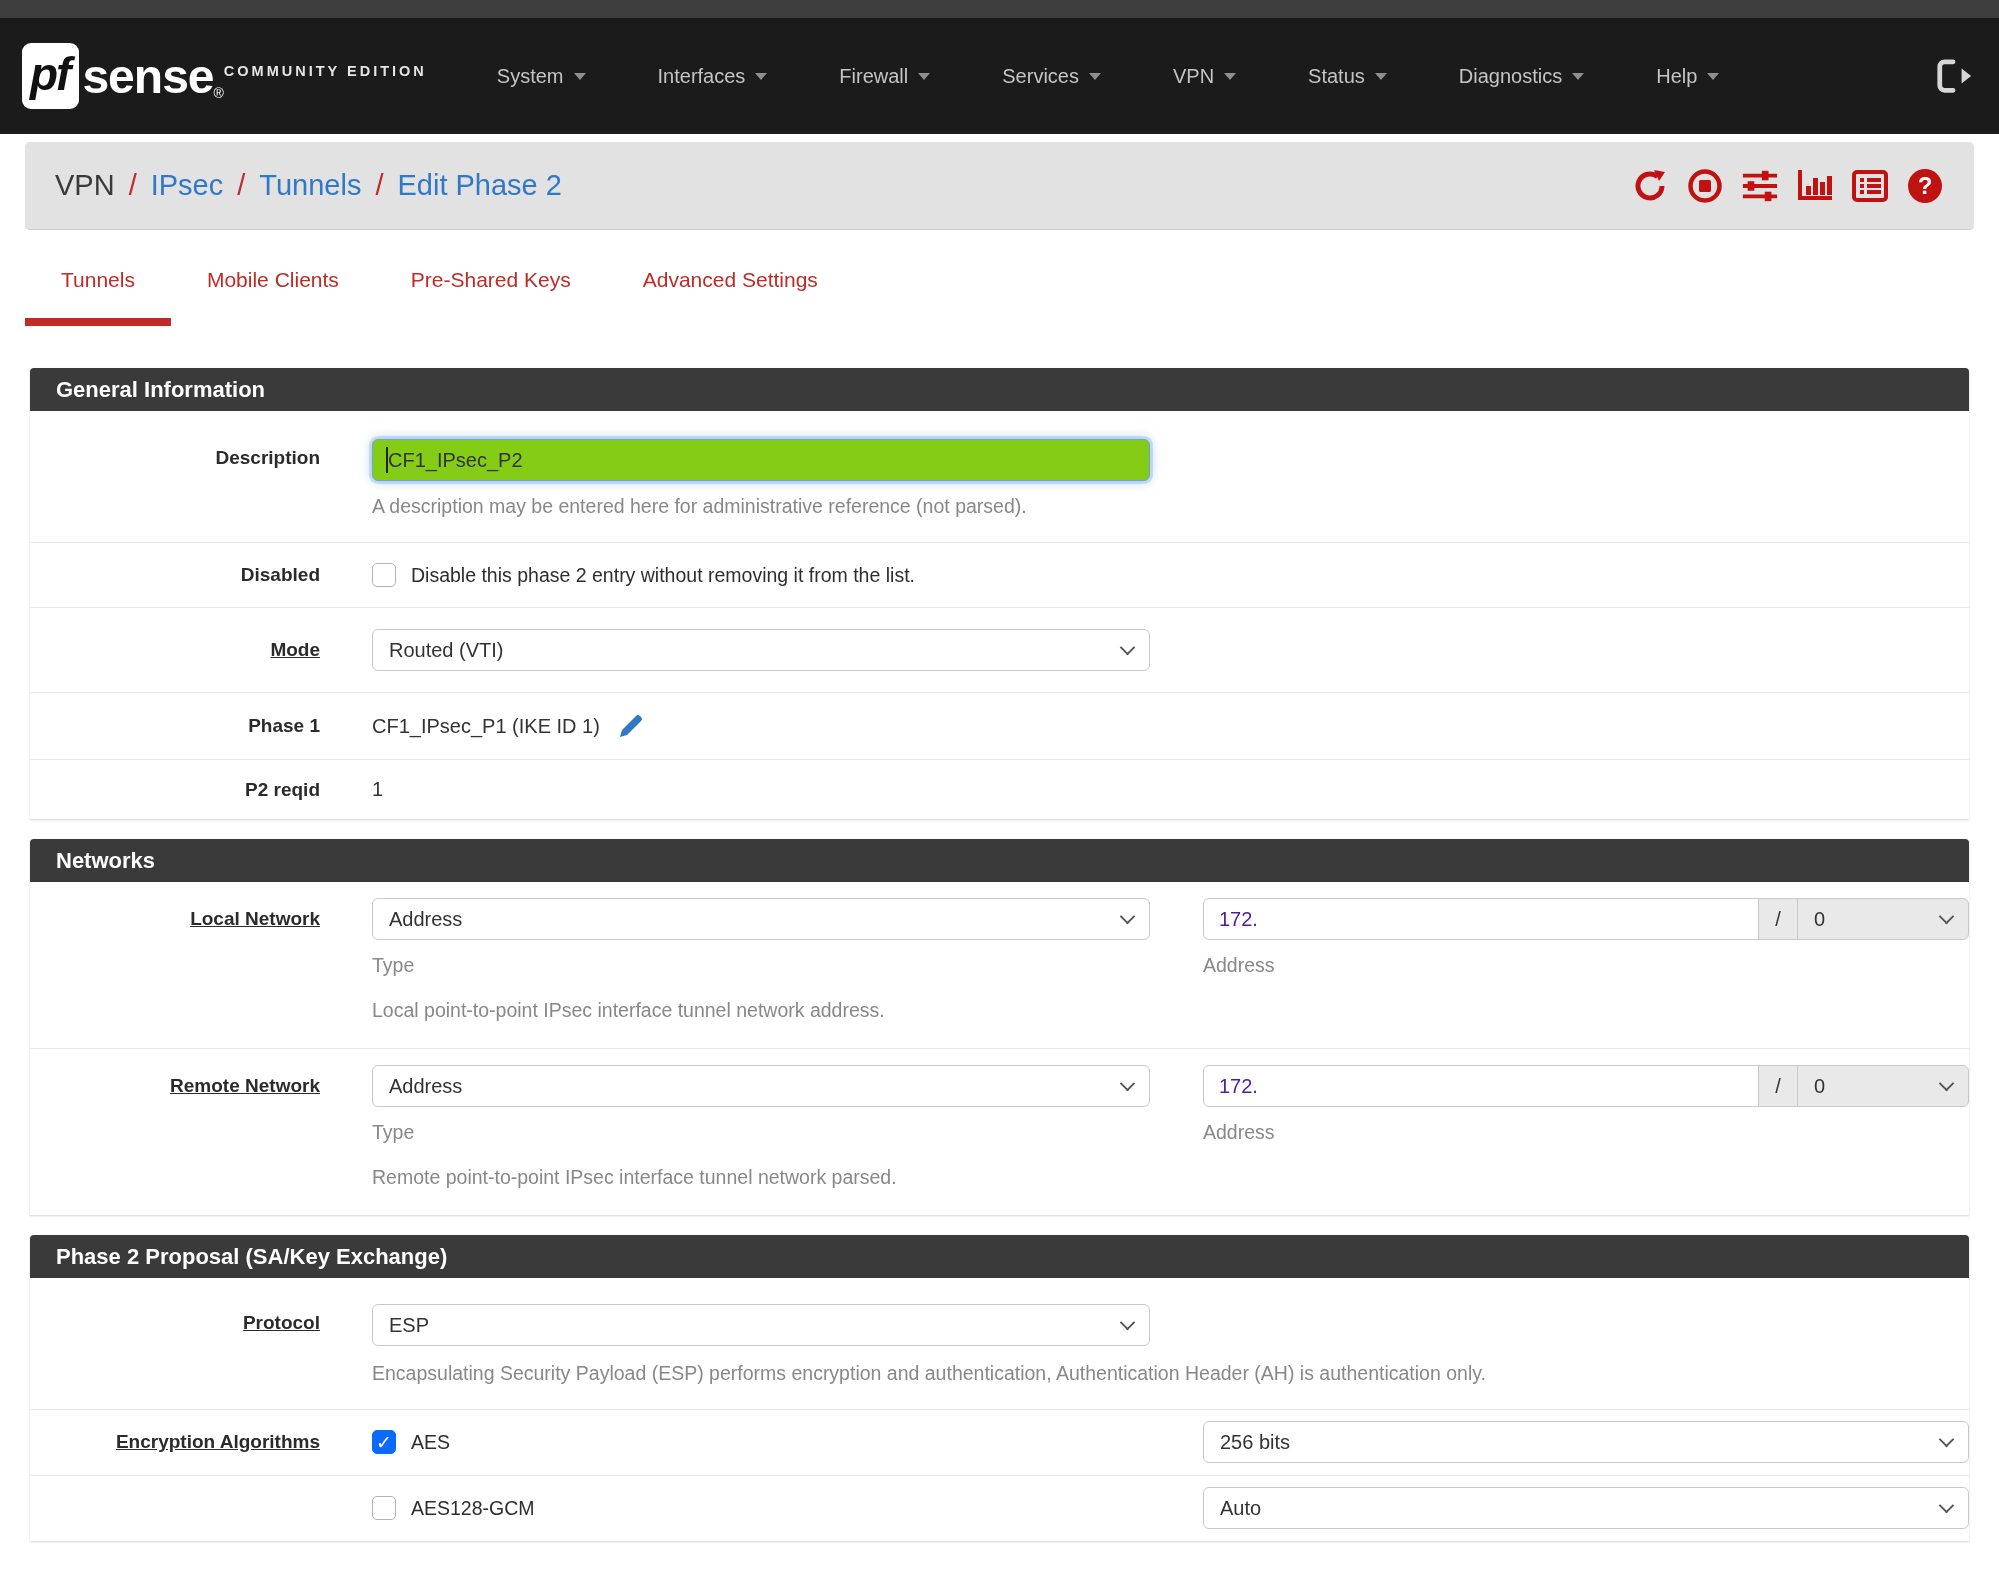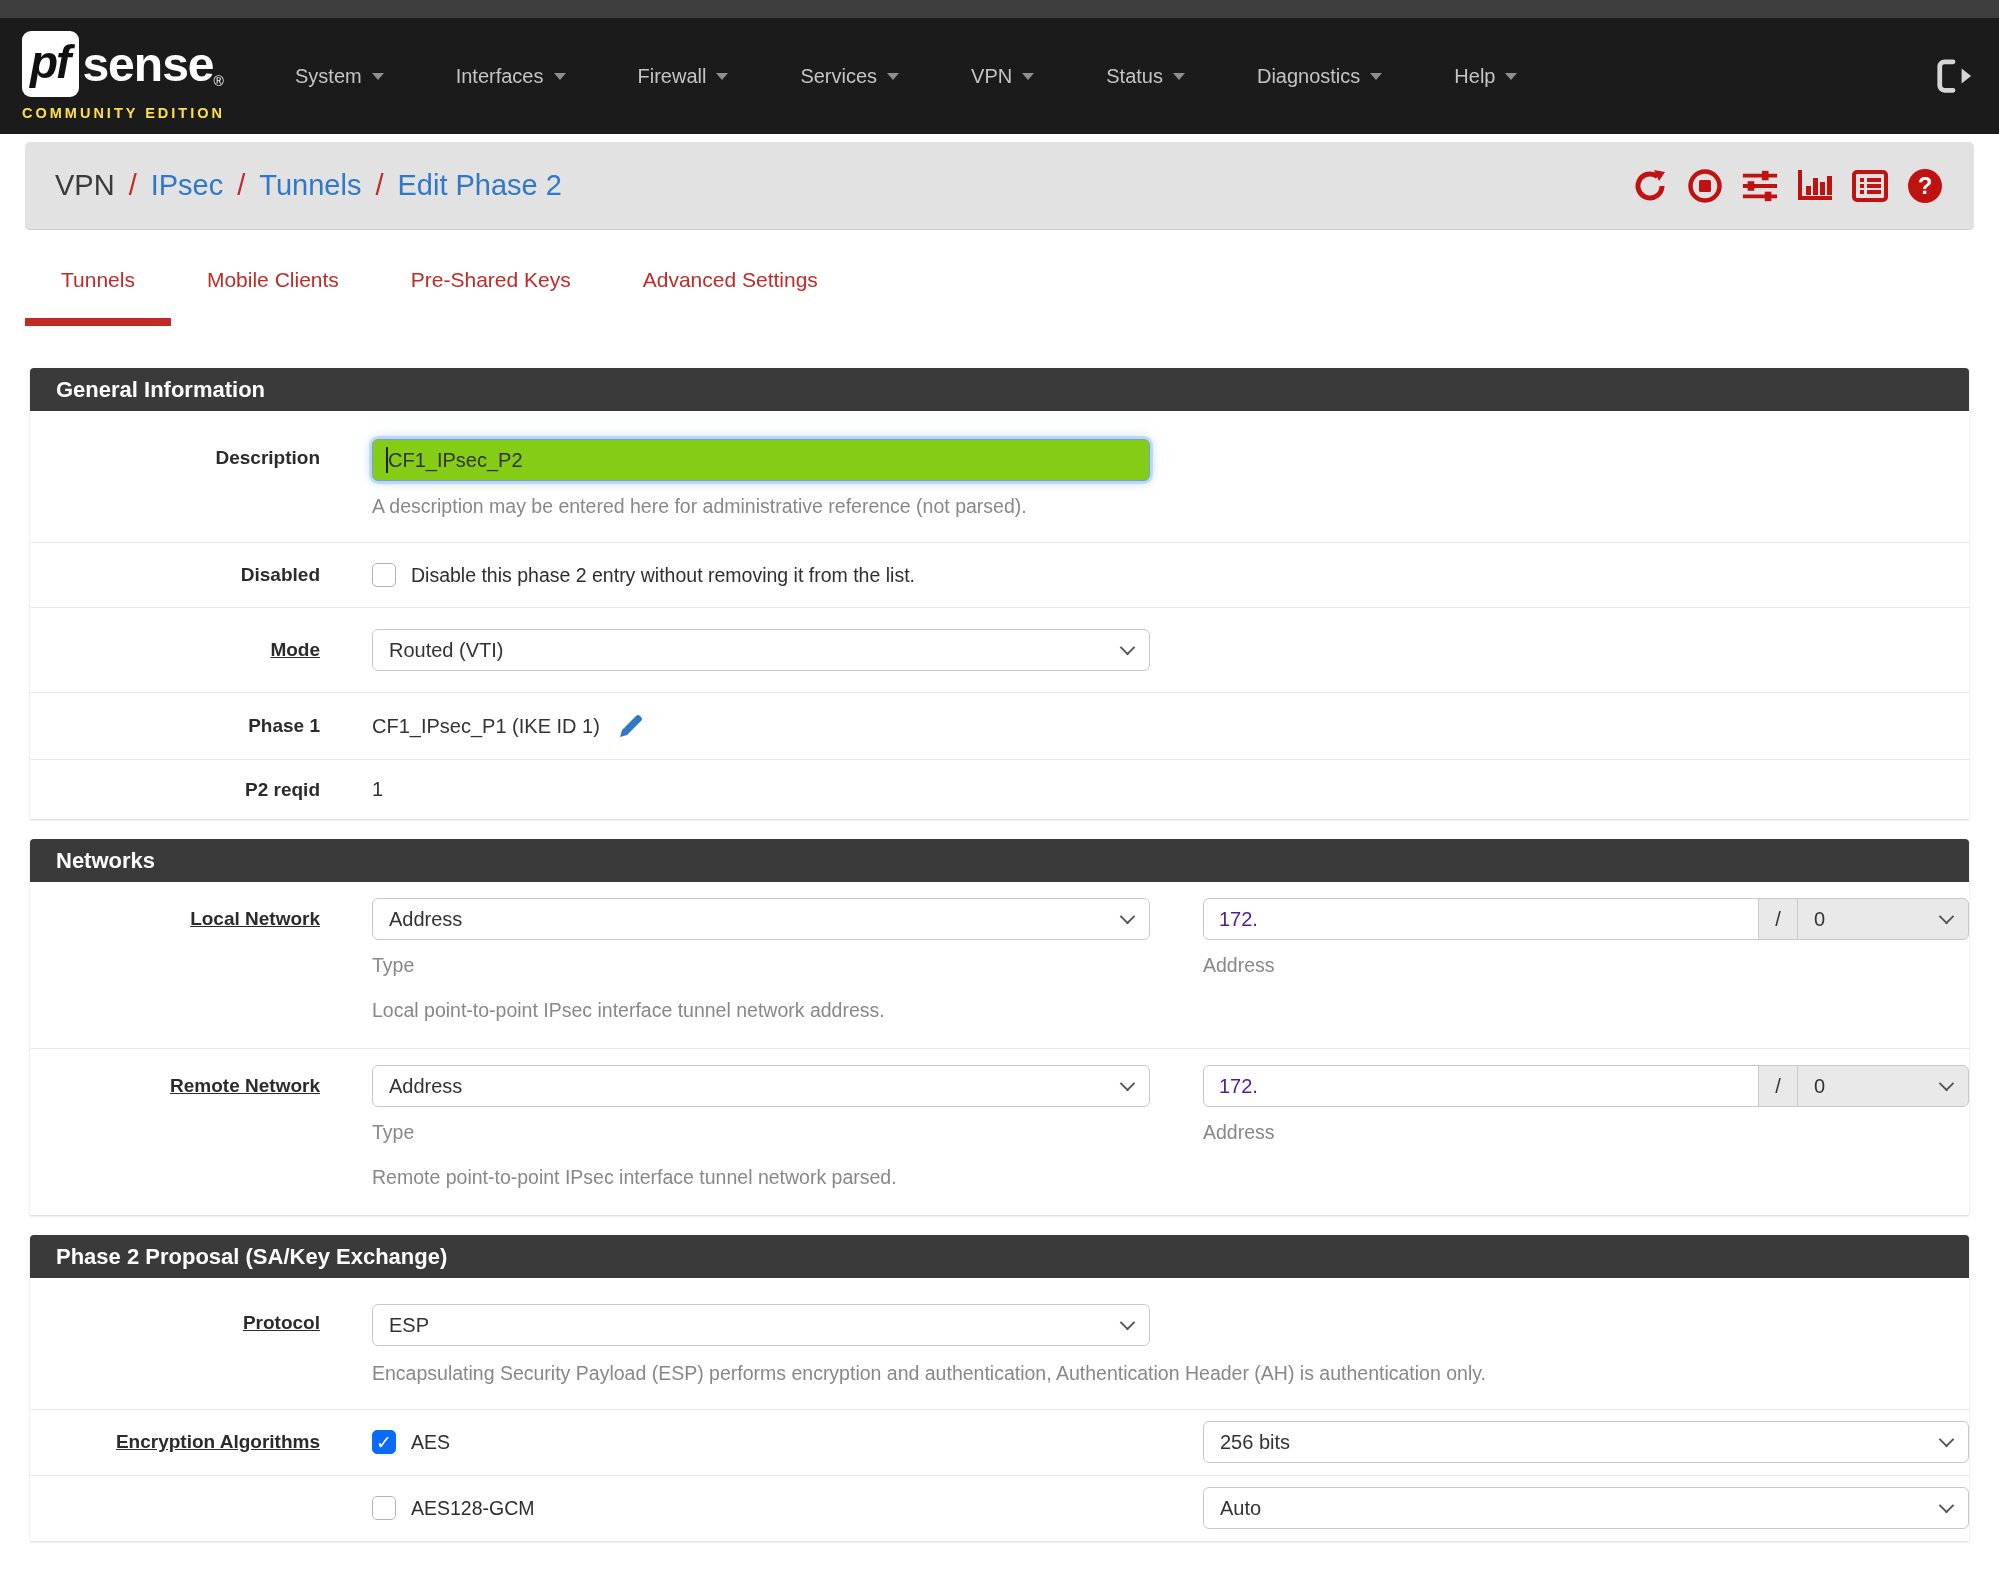--- a/index.html
+++ b/index.html
@@ -3,27 +3,27 @@
 <meta charset="utf-8">
 <style>
   * { margin:0; padding:0; box-sizing:border-box; }
   html,body { background:#ffffff; }
   body { font-family:"Liberation Sans","DejaVu Sans",sans-serif; color:#333; }
   .page { width:1999px; height:1573px; overflow:hidden; background:#fff; position:relative; }
 
   
   .top-strip { height:18px; background:#3e3e3e; }
   .navbar { height:116px; background:#1b1b1b; display:flex; align-items:center; }
-  .brand { margin-left:22px; margin-right:40px; display:flex; flex-direction:column; }
+  .brand { margin-left:22px; margin-right:40px; display:flex; flex-direction:row; }
   .brand-row { display:flex; align-items:center; }
   .pf-box { background:#fff; color:#111; border-radius:9px; font-weight:bold; font-style:italic;
             font-size:46px; line-height:1; padding:8px 10px 12px 8px; letter-spacing:-2px; }
   .sense-txt { color:#fff; font-weight:bold; font-size:48px; letter-spacing:-1px; margin-left:3px; }
   .reg-dot { color:#fff; font-size:14px; align-self:flex-end; margin-bottom:8px; }
-  .edition { color:#fde047; font-size:14.5px; font-weight:bold; letter-spacing:3px; margin-top:8px; }
+  .edition { color:#e5e5e5; font-size:14.5px; font-weight:bold; letter-spacing:3px; margin-top:20px; }
   .nav-items { display:flex; align-items:center; gap:72px; margin-left:30px;text-align:right; }
   .nav-item { color:#c4c4c4; font-size:20px; display:flex; align-items:center; gap:10px; cursor:pointer; }
   .caret-down { width:0; height:0; border-left:6px solid transparent; border-right:6px solid transparent;
                 border-top:7px solid #8f8f8f; }
   .nav-right { margin-left:auto; margin-right:26px; display:flex; align-items:center; }
 
   
   .crumb-bar { margin:8px 25px 0 25px; height:88px; background:#e2e2e2; border-radius:5px;
                display:flex; align-items:center; padding:0 30px; border-bottom:1px solid #cfcfcf; }
   .crumb { font-size:29px; display:flex; align-items:center; gap:14px; }

